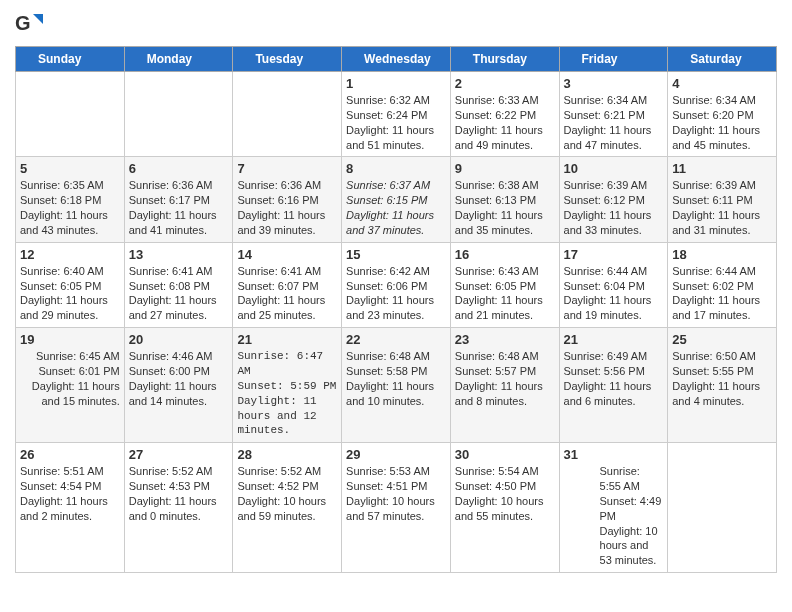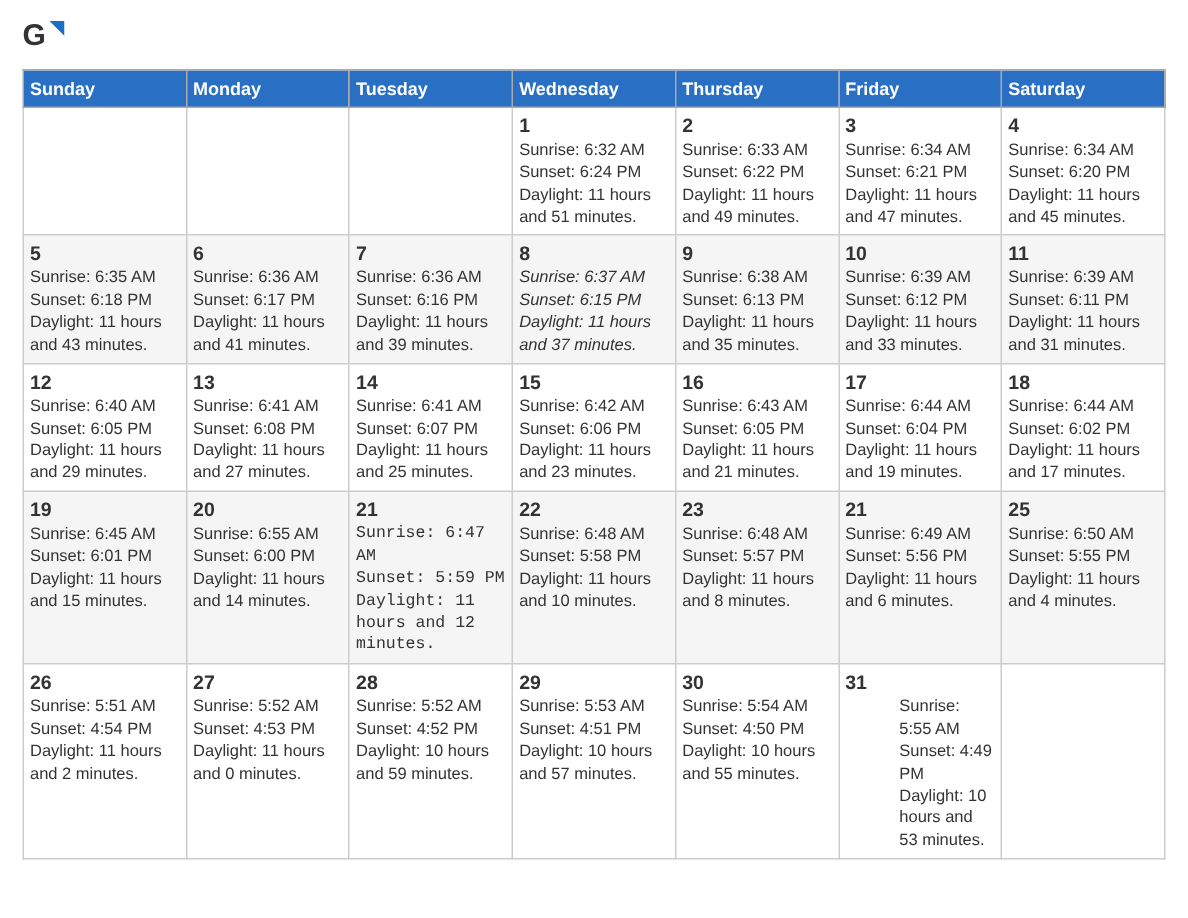--- a/index.html
+++ b/index.html
@@ -47,21 +47,21 @@
     .calendar-table {
       width: 100%;
       border-collapse: collapse;
       table-layout: fixed;
     }
     .calendar-table th {
       background-color: #2970c4;
       color: #fff;
       font-size: 12px;
       font-weight: bold;
-      padding: 5px 4px;
+      padding: 5px 22px;
       text-align: left;
       border: 1px solid #aaa;
     }
     .calendar-table td {
       border: 1px solid #ccc;
       vertical-align: top;
       padding: 4px 4px 4px 4px;
       height: 80px;
       background: #fff;
       font-size: 10px;
@@ -234,27 +234,27 @@
           <td>
             <span class="day-number">18</span>
             <div class="day-info" style="white-space: pre-line;">Sunrise: 6:44 AM
 Sunset: 6:02 PM
 Daylight: 11 hours and 17 minutes.</div>
           </td>
         </tr>
         <tr>
           <td style="background: rgb(245, 245, 245);">
             <span class="day-number">19</span>
-            <div class="day-info" style="white-space: pre-line;">Sunrise: 6:45 AM
+            <div class="day-info" style="white-space: pre-line; text-align: right;">Sunrise: 6:45 AM
 Sunset: 6:01 PM
 Daylight: 11 hours and 15 minutes.</div>
           </td>
           <td style="background: rgb(245, 245, 245);">
             <span class="day-number">20</span>
-            <div class="day-info" style="white-space: pre-line;">Sunrise: 6:55 AM
+            <div class="day-info" style="white-space: pre-line;">Sunrise: 4:46 AM
 Sunset: 6:00 PM
 Daylight: 11 hours and 14 minutes.</div>
           </td>
           <td style="background: rgb(245, 245, 245);">
             <span class="day-number">21</span>
             <div class="day-info" style="white-space: pre-line; font-family: Liberation Mono, monospace;">Sunrise: 6:47 AM
 Sunset: 5:59 PM
 Daylight: 11 hours and 12 minutes.</div>
           </td>
           <td style="background: rgb(245, 245, 245);">

